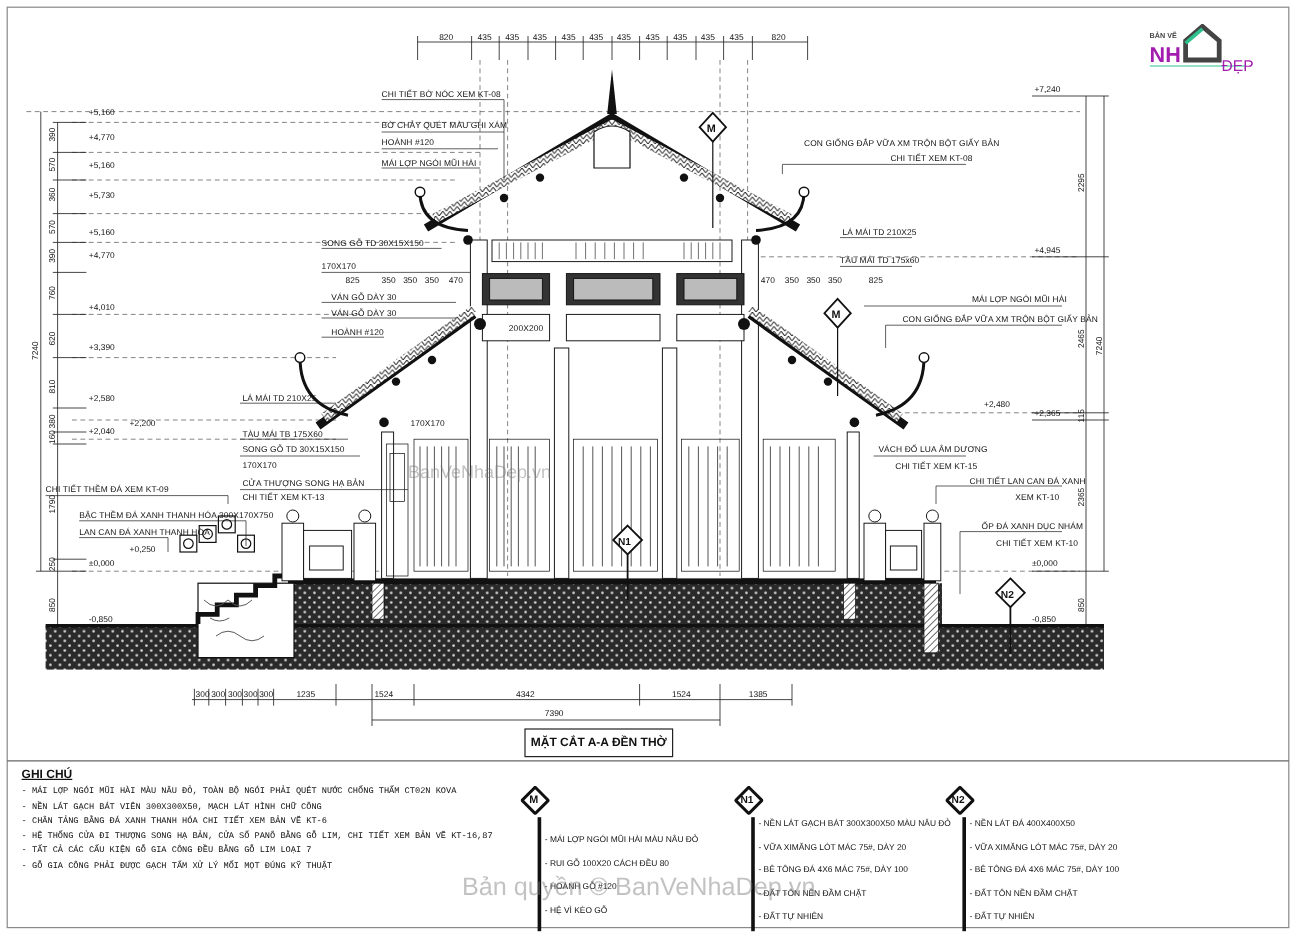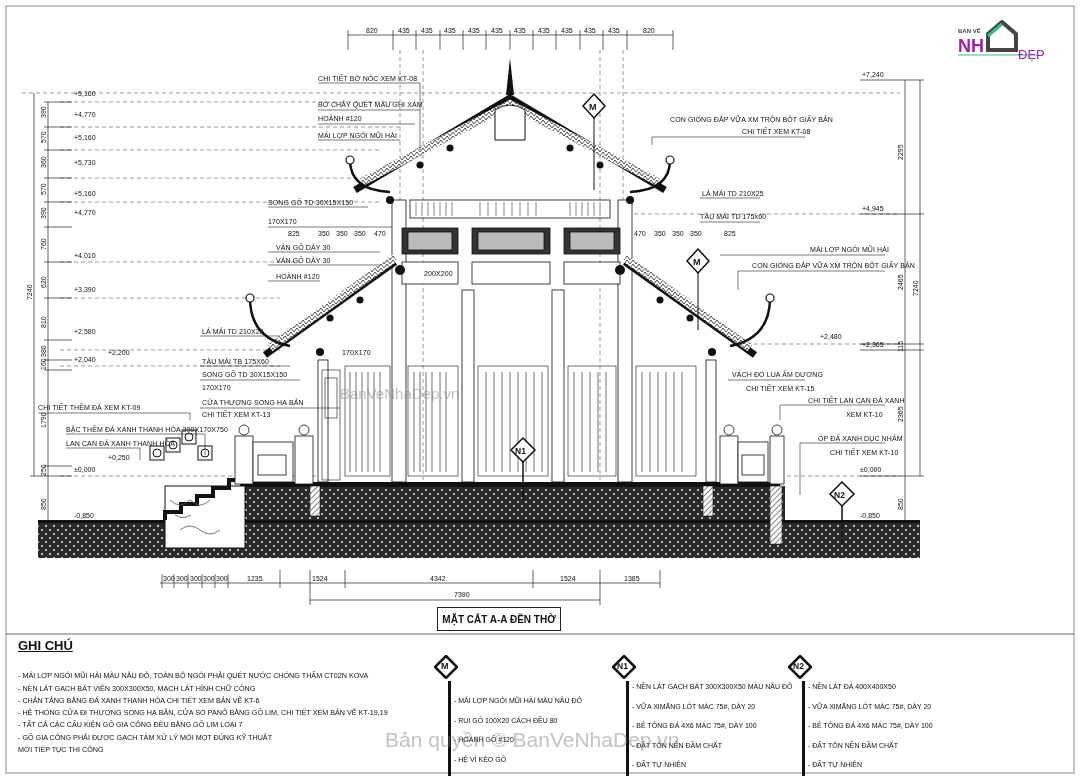--- a/index.html
+++ b/index.html
@@ -3,22 +3,22 @@
 <meta charset="utf-8">
 <style>
   html,body{margin:0;padding:0;background:#ffffff;}
   body{width:1080px;height:779px;position:relative;overflow:hidden;font-family:"Liberation Sans Narrow","Liberation Sans",sans-serif;color:#111;}
   .sheet{position:absolute;left:0;top:0;width:1080px;height:779px;}
   svg text{font-family:"Liberation Sans",sans-serif;fill:#111;}
   .lbl{font-size:7px;letter-spacing:0.1px;}
   .dim{font-size:7px;}
   .lvl{font-size:7px;}
   .notes{position:absolute;left:18px;top:640px;width:400px;font-size:7.2px;line-height:12.3px;}
-  .notes .title{font-weight:bold;font-size:13px;text-decoration:underline;margin-bottom:18px;}
-  .notes .row{white-space:nowrap;}
+  .notes .title{font-weight:bold;font-size:10px;text-decoration:underline;margin-bottom:2px;}
+  .notes .row{white-space:nowrap;font-family:Liberation Mono, monospace;}
   .legend{position:absolute;top:655px;font-size:7px;}
   .legend .items{position:absolute;left:20px;top:36px;line-height:19.5px;white-space:nowrap;}
   .legend .stem{position:absolute;left:14px;top:32px;width:3px;height:92px;background:#111;}
   .diamond{position:absolute;left:0;top:0;width:24px;height:24px;}
   .logo{position:absolute;left:958px;top:20px;width:110px;height:40px;}
   .titlebox{position:absolute;left:437px;top:607px;width:122px;height:22px;border:1.5px solid #222;display:flex;align-items:center;justify-content:center;font-weight:bold;font-size:10px;}
   .wm{position:absolute;font-family:"Liberation Sans",sans-serif;color:rgba(120,120,120,0.45);}
 </style>
 </head>
 <body>
@@ -433,24 +433,23 @@
   <span style="position:absolute;left:60px;top:27px;font-size:13px;color:#a21caf;">ĐẸP</span>
 </div>
 
 <div class="wm" style="left:340px;top:385px;font-size:15px;">BanVeNhaDep.vn</div>
 
 <div class="notes">
   <div class="title">GHI CHÚ</div>
   <div class="row">- MÁI LỢP NGÓI MŨI HÀI MÀU NÂU ĐỎ, TOÀN BỘ NGÓI PHẢI QUÉT NƯỚC CHỐNG THẤM CT02N KOVA</div>
   <div class="row">- NỀN LÁT GẠCH BÁT VIÊN 300X300X50, MẠCH LÁT HÌNH CHỮ CÔNG</div>
   <div class="row">- CHÂN TẢNG BẰNG ĐÁ XANH THANH HÓA CHI TIẾT XEM BẢN VẼ KT-6</div>
-  <div class="row">- HỆ THỐNG CỬA ĐI THƯỢNG SONG HẠ BẢN, CỬA SỔ PANÔ BẰNG GỖ LIM, CHI TIẾT XEM BẢN VẼ KT-19,19</div>
+  <div class="row">- HỆ THỐNG CỬA ĐI THƯỢNG SONG HẠ BẢN, CỬA SỔ PANÔ BẰNG GỖ LIM, CHI TIẾT XEM BẢN VẼ KT-16,87</div>
   <div class="row">- TẤT CẢ CÁC CẤU KIỆN GỖ GIA CÔNG ĐỀU BẰNG GỖ LIM LOẠI 7</div>
   <div class="row">- GỖ GIA CÔNG PHẢI ĐƯỢC GẠCH TẨM XỬ LÝ MỐI MỌT ĐÚNG KỸ THUẬT</div>
-  <div class="row">MỚI TIẾP TỤC THI CÔNG</div>
 </div>
 
 <div class="legend" style="left:434px;">
   <svg class="diamond" viewBox="0 0 24 24">
         <path d="M12 1 L23 12 L12 23 L1 12 Z" fill="#fff" stroke="#111" stroke-width="2.5"></path>
       </svg>
   <span style="position:absolute;left:7px;top:6px;font-weight:bold;font-size:9px;">M</span>
   <div class="stem" style="top:26px;height:95px;"></div>
   <div class="items">
     <div>- MÁI LỢP NGÓI MŨI HÀI MÀU NÂU ĐỎ</div>

